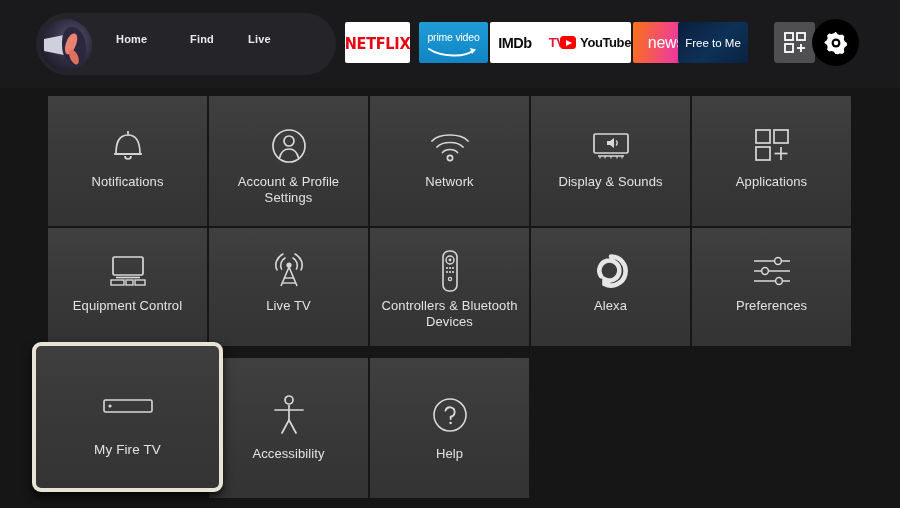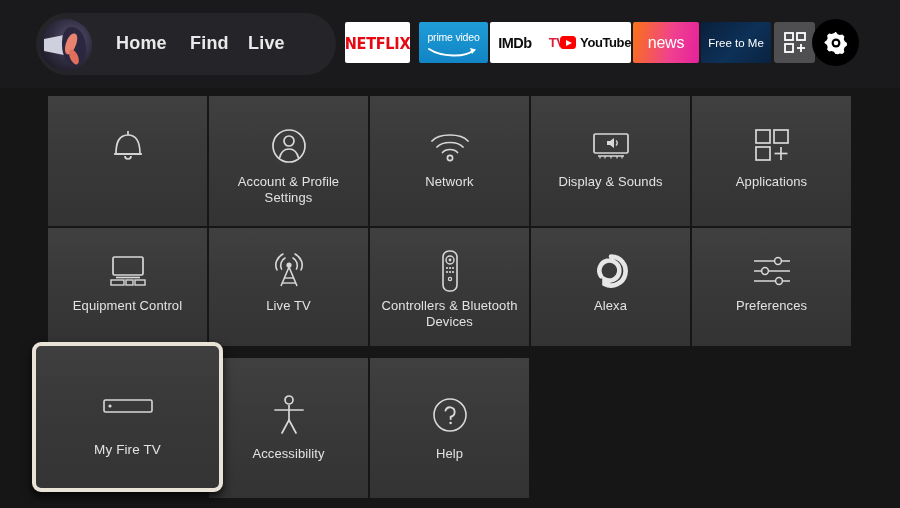--- a/index.html
+++ b/index.html
@@ -62,21 +62,21 @@
     position: absolute; left: 30px; top: 30px;
     width: 8px; height: 16px;
     background: #e0705c;
     border-radius: 50%;
     transform: rotate(-24deg);
   }
 
   .nav-link {
     position: absolute;
     top: 33px;
-    font-size: 18px;
+    font-size: 11px;
     font-weight: bold;
     color: #e9e9ea;
     letter-spacing: .2px;
   }
   .nav-home { left: 116px; }
   .nav-find { left: 190px; }
   .nav-live { left: 248px; }
 
   
   .app {
@@ -117,21 +117,21 @@
     border-top: 3.5px solid transparent;
     border-bottom: 3.5px solid transparent;
     margin-left: 2px;
   }
   .app-youtube .yt-txt { color:#0d0d0d; font-size:13px; font-weight:bold; letter-spacing:-.4px;}
 
   .app-news { left: 633px; width: 66px;
     background: linear-gradient(100deg, #f97316 0%, #f0418f 58%, #e5219c 100%); }
   .app-news span { color:#fff; font-size:16px; letter-spacing:-.2px; }
 
-  .app-free { left: 701px; width: 70px;
+  .app-free { left: 678px; width: 70px;
     background: linear-gradient(135deg,#0a1f3d 0%,#0d3157 55%,#0a2240 100%); }
   .app-free span { color:#fff; font-size:11.5px; }
 
   .app-grid-btn {
     position:absolute; left: 774px; top: 22px;
     width: 41px; height: 41px; border-radius: 3px;
     background: #4f4f52;
     display:flex; align-items:center; justify-content:center;
   }
 
@@ -279,20 +279,21 @@
 
     <div class="tile tile-r1">
       <div class="tile-icon">
         <svg width="36" height="38" viewBox="0 0 36 38">
           <path d="M6 27 C6 17, 8 8, 18 8 C28 8, 30 17, 30 27 Z" stroke="#d8d8d8" stroke-width="1.7" fill="none" stroke-linejoin="round"></path>
           <line x1="4" y1="27" x2="32" y2="27" stroke="#d8d8d8" stroke-width="1.7"></line>
           <line x1="18" y1="4" x2="18" y2="8" stroke="#d8d8d8" stroke-width="1.7"></line>
           <path d="M15 29 a3 3 0 0 0 6 0" stroke="#d8d8d8" stroke-width="1.7" fill="none"></path>
         </svg>
       </div>
+      <div class="tile-label">Notifications</div>
     </div>
 
     <div class="tile tile-r1">
       <div class="tile-icon">
         <svg width="38" height="38" viewBox="0 0 38 38">
           <circle cx="19" cy="19" r="16" stroke="#d8d8d8" stroke-width="1.7" fill="none"></circle>
           <circle cx="19" cy="14" r="5" stroke="#d8d8d8" stroke-width="1.7" fill="none"></circle>
           <path d="M9.5 31 C11 24.5, 15 22, 19 22 C23 22, 27 24.5, 28.5 31" stroke="#d8d8d8" stroke-width="1.7" fill="none"></path>
         </svg>
       </div>

